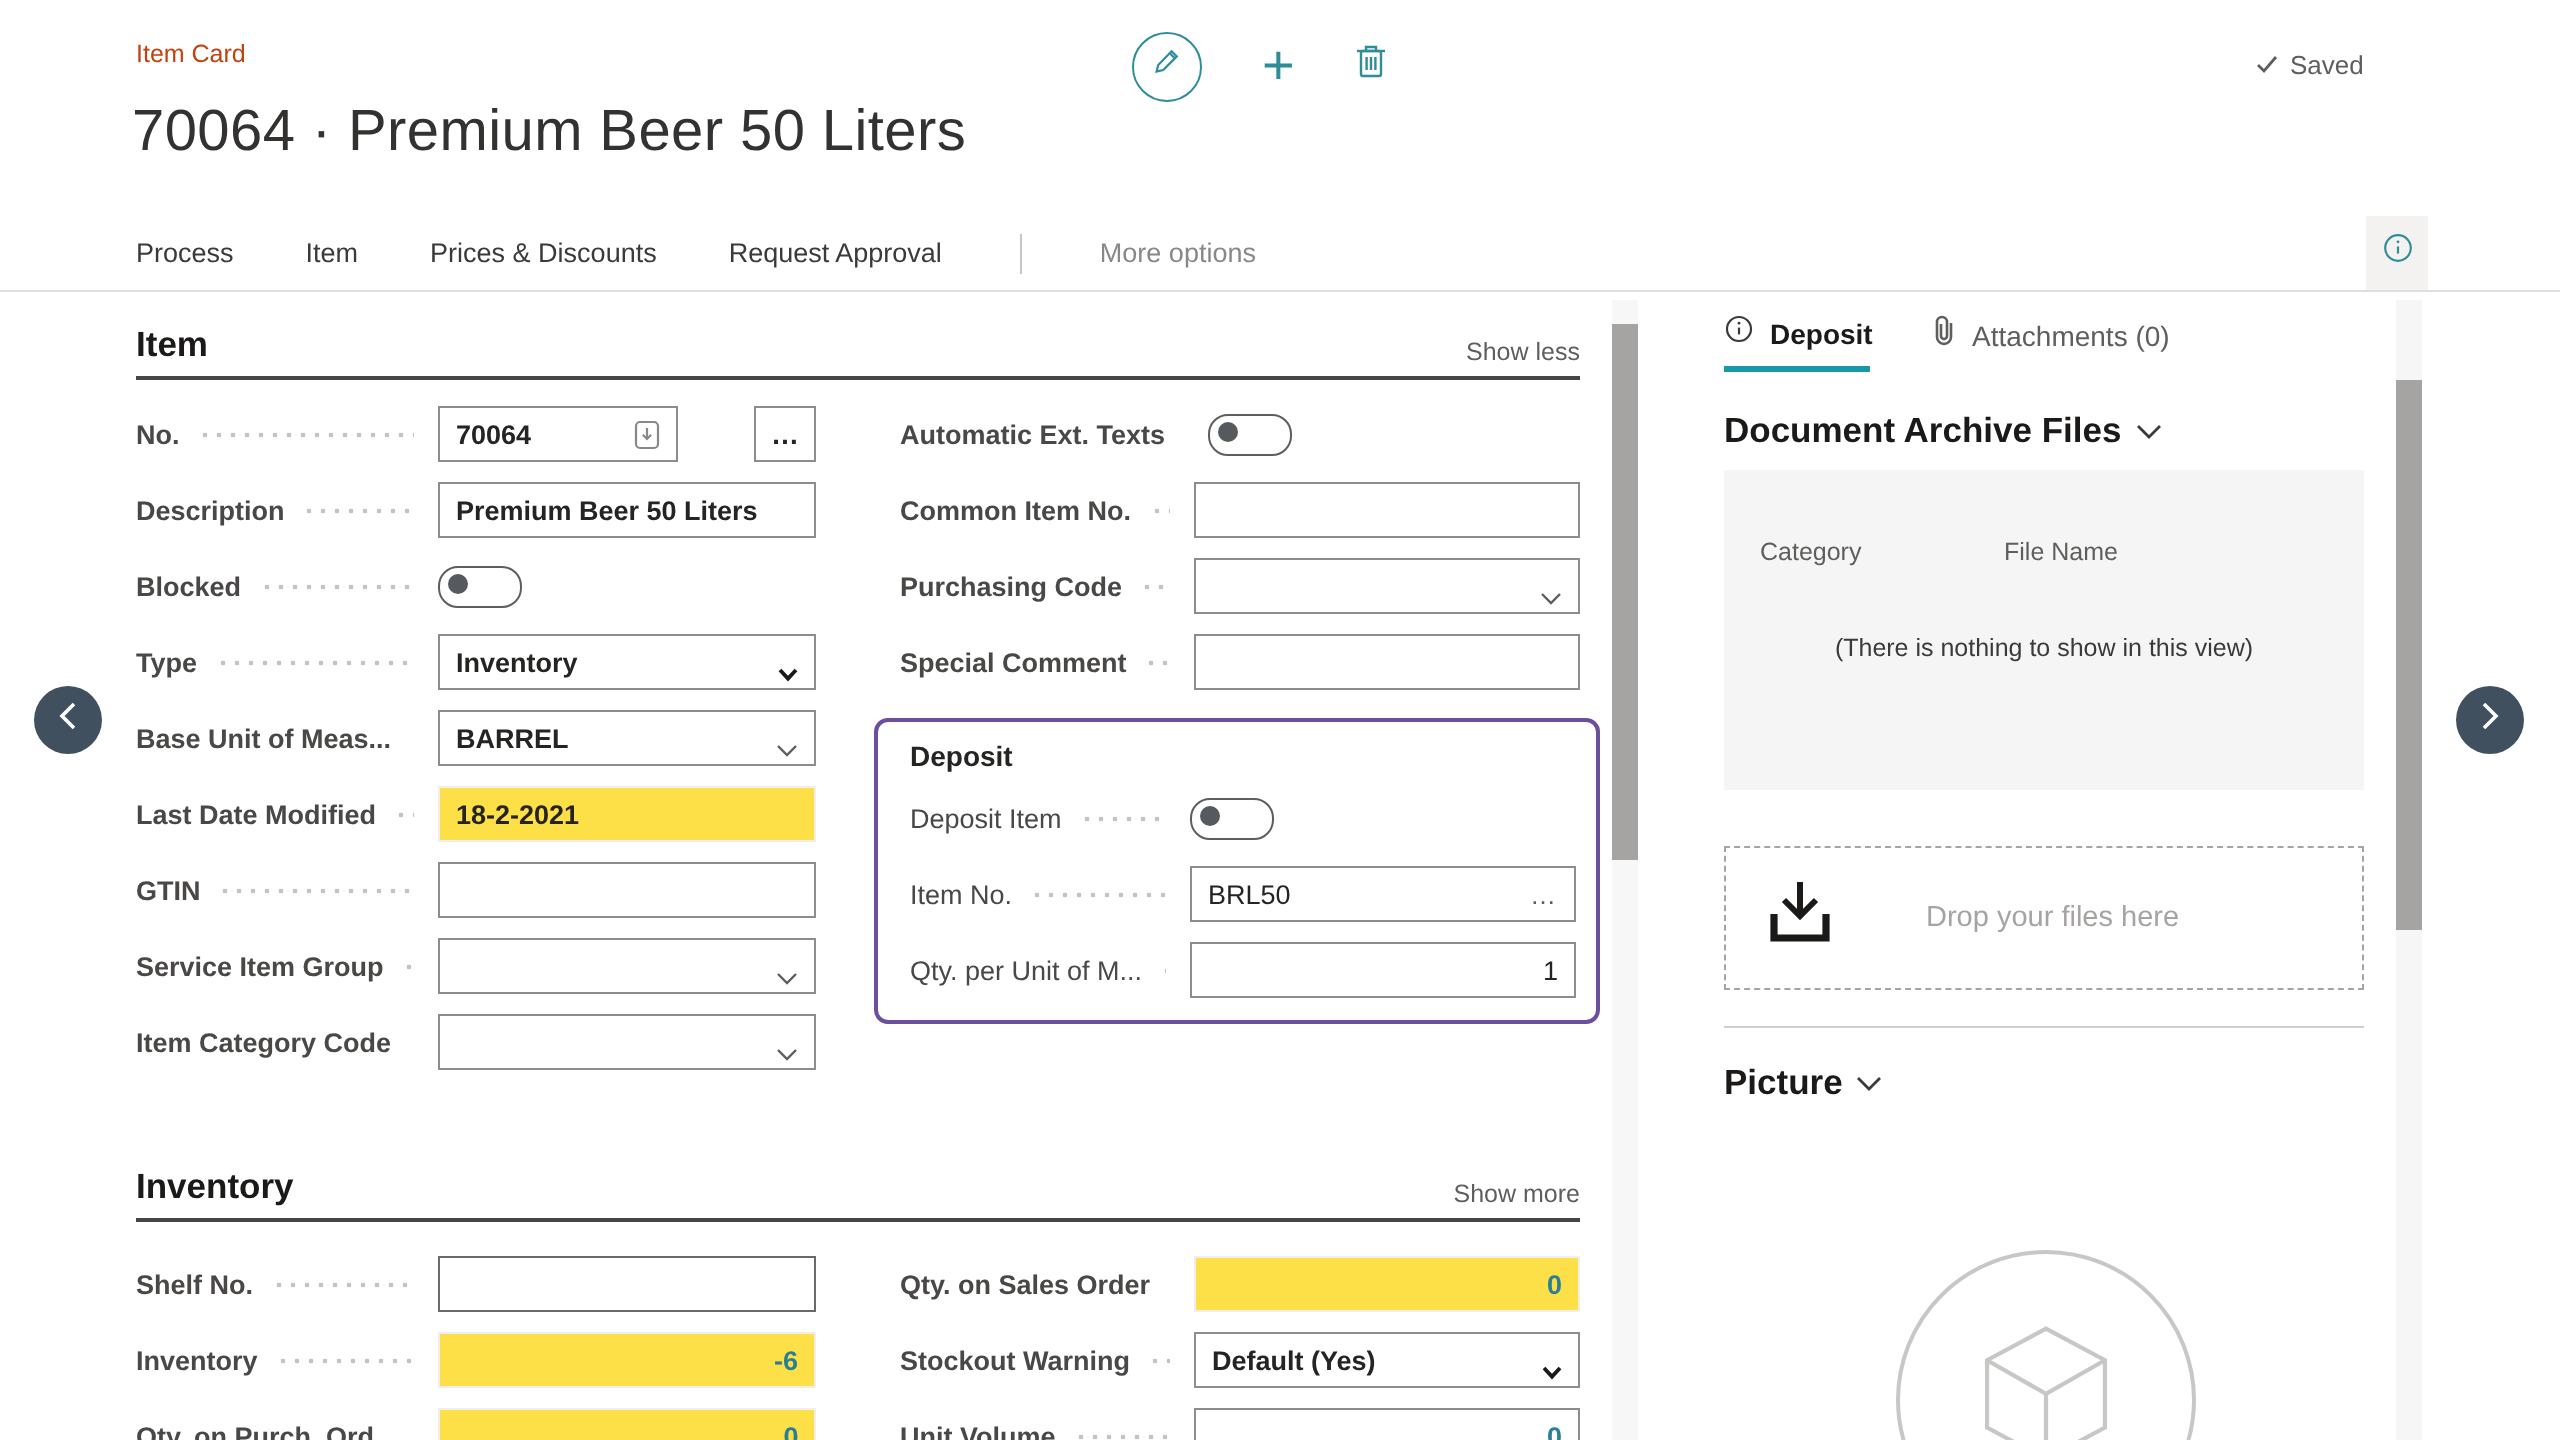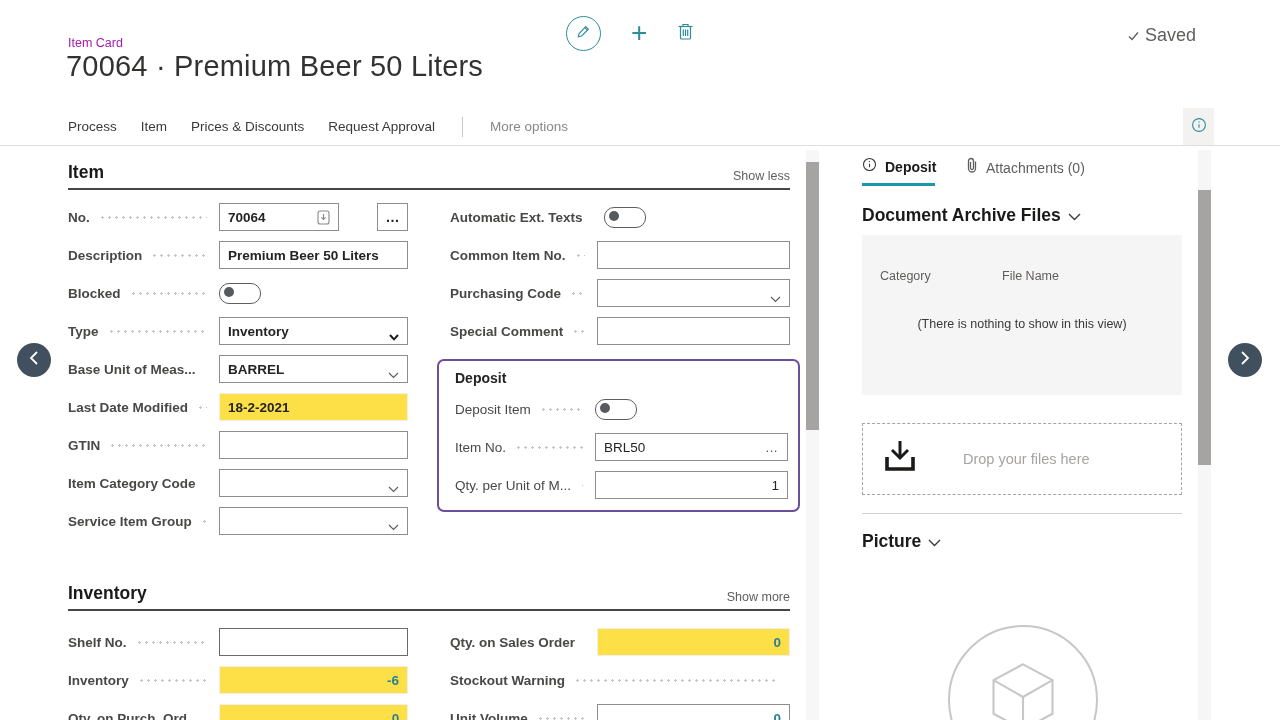--- a/index.html
+++ b/index.html
@@ -1,30 +1,30 @@
 <!DOCTYPE html>
 <html><head>
 <meta charset="utf-8">
 <style>
   html,body{margin:0;padding:0;width:1280px;height:720px;overflow:hidden;background:#fff;
     font-family:"Liberation Sans",sans-serif;-webkit-font-smoothing:antialiased;}
   .app{position:relative;width:1280px;height:720px;background:#fff;}
 
   
-  .caption{position:absolute;left:68px;top:36px;font-size:12.5px;color:#a21caf;}
+  .caption{position:absolute;left:68px;top:20px;font-size:12.5px;color:#c2410c;}
   .page-title{position:absolute;left:66px;top:50px;font-size:29px;font-weight:300;color:#333231;letter-spacing:.2px;}
   .hdr-icons{position:absolute;left:566px;top:14px;display:flex;align-items:center;gap:30px;height:38px;}
   .pencil-btn{width:33px;height:33px;border:1px solid #2e8d99;border-radius:50%;display:flex;align-items:center;justify-content:center;background:#fff;cursor:pointer;}
   .plus-btn{font-size:28px;font-weight:200;color:#2e8d99;line-height:28px;cursor:pointer;}
   .trash-btn{cursor:pointer;display:flex;align-items:center;}
-  .saved{position:absolute;left:1128px;top:25px;display:flex;align-items:center;gap:6px;font-size:18px;color:#605e5c;}
+  .saved{position:absolute;left:1128px;top:25px;display:flex;align-items:center;gap:6px;font-size:13px;color:#605e5c;}
 
   
   .actionbar{position:absolute;left:0;top:108px;width:1280px;height:37px;border-bottom:1px solid #e1dfdd;}
-  .menu{display:flex;align-items:center;height:100%;padding-left:68px;gap:24px;}
+  .menu{display:flex;align-items:center;height:100%;padding-left:68px;gap:36px;}
   .menu-item{font-size:13.5px;color:#3b3a39;cursor:pointer;white-space:nowrap;}
   .menu-sep{width:1px;height:20px;background:#c8c6c4;margin:0 3px;}
   .menu-more{font-size:13.5px;color:#8a8886;cursor:pointer;}
   .info-btn{position:absolute;left:1183px;top:0px;width:31px;height:37px;background:#f3f2f1;display:flex;align-items:center;justify-content:center;cursor:pointer;}
 
   
   .sec-head{position:absolute;width:722px;height:26px;border-bottom:2px solid #484644;}
   .sec-title{font-size:17.5px;font-weight:bold;color:#1b1a19;}
   .sec-link{position:absolute;right:0;top:7px;font-size:12.5px;color:#605e5c;cursor:pointer;}
 
@@ -221,35 +221,35 @@
     <div class="frow">
       <span class="flabel">GTIN</span>
       <span class="fdots"></span>
       <span class="ctl-slot w189">
           <span class="tbox">
             <span></span>
           </span>
         </span>
     </div>
     <div class="frow">
-      <span class="flabel">Item Category Code</span>
+      <span class="flabel">Service Item Group</span>
       <span class="fdots"></span>
       <span class="ctl-slot w189">
         <span class="tbox haschev">
           <span></span>
           <span class="chev">
             <svg width="11" height="7" viewBox="0 0 11 7" fill="none" stroke="#605e5c" stroke-width="1.2">
                 <polyline points="1,1 5.5,5.5 10,1"></polyline>
               </svg>
           </span>
         </span>
       </span>
     </div>
     <div class="frow">
-      <span class="flabel">Service Item Group</span>
+      <span class="flabel">Item Category Code</span>
       <span class="fdots"></span>
       <span class="ctl-slot w189">
         <span class="tbox haschev">
           <span></span>
           <span class="chev">
             <svg width="11" height="7" viewBox="0 0 11 7" fill="none" stroke="#605e5c" stroke-width="1.2">
                 <polyline points="1,1 5.5,5.5 10,1"></polyline>
               </svg>
           </span>
         </span>
@@ -374,20 +374,30 @@
       <span class="fdots"></span>
       <span class="ctl-slot w193">
           <span class="tbox readonly num">
             <span>0</span>
           </span>
         </span>
     </div>
     <div class="frow">
       <span class="flabel">Stockout Warning</span>
       <span class="fdots"></span>
+      <span class="ctl-slot w193">
+        <span class="tbox haschev">
+          <span>Default (Yes)</span>
+          <span class="chev">
+            <svg width="10" height="7" viewBox="0 0 10 7" fill="none" stroke="#1b1a19" stroke-width="1.9">
+                <polyline points="1,1 5,5.3 9,1"></polyline>
+              </svg>
+          </span>
+        </span>
+      </span>
     </div>
     <div class="frow">
       <span class="flabel">Unit Volume</span>
       <span class="fdots"></span>
       <span class="ctl-slot w193">
           <span class="tbox num">
             <span>0</span>
           </span>
         </span>
     </div>

